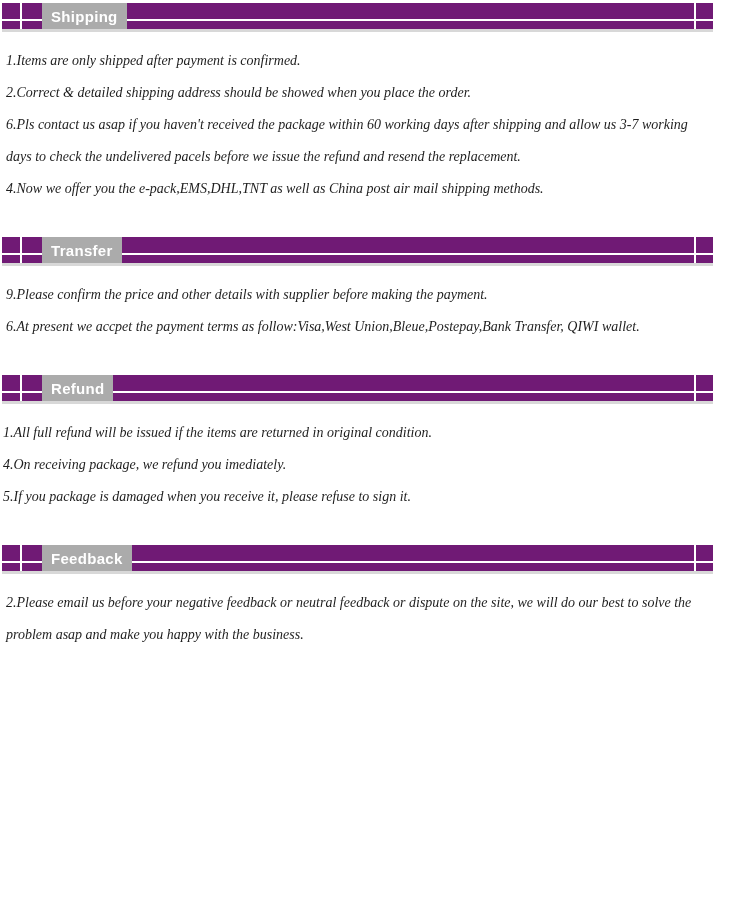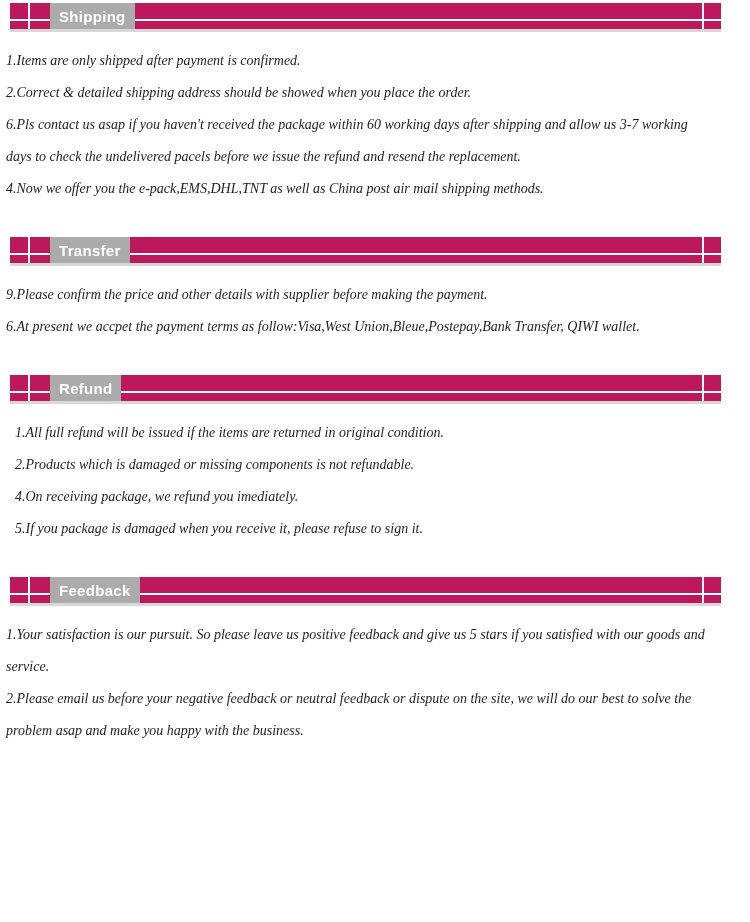--- a/index.html
+++ b/index.html
@@ -7,24 +7,24 @@
     width: 750px; height: 922px;
     background: #ffffff;
     overflow: hidden;
     font-family: "Liberation Serif", serif;
   }
   .page { width: 750px; }
 
   
   .bar {
     position: relative;
-    margin-left: 10px;
+    margin-left: 2px;
     width: 711px;
     height: 26px;
-    background: #be185d;
+    background: #701a75;
     box-shadow: 0 3px 0 #d8d8d8;
   }
   .bar .hline {
     position: absolute; z-index: 1;
     left: 0; right: 0; top: 16px; height: 2px;
     background: #ffffff;
   }
   .bar .title {
     position: absolute; z-index: 2;
     left: 40px; top: 0; height: 26px;
@@ -50,21 +50,21 @@
 
   
   .body {
     padding: 16px 26px 0 6px;
     color: #1e1e1e;
     font-style: italic;
     font-size: 14px;
     line-height: 32px;
     width: 706px;
   }
-  .body.indent { padding-left: 15px; width: 697px; }
+  .body.indent { padding-left: 3px; width: 697px; }
   .body p { margin: 0; }
 </style>
 </head>
 <body>
 
 <div class="page">
 
   <section>
     <div class="bar first">
       <span class="hline"></span>
@@ -95,32 +95,30 @@
 
   <section>
     <div class="bar gap">
       <span class="hline"></span>
       <span class="vline vl"></span>
       <span class="vline vr"></span>
       <span class="title">Refund</span>
     </div>
     <div class="body indent">
       <p>1.All full refund will be issued if the items are returned in original condition.</p>
-      <p>2.Products which is damaged or missing components is not refundable.</p>
       <p>4.On receiving package, we refund you imediately.</p>
       <p>5.If you package is damaged when you receive it, please refuse to sign it.</p>
     </div>
   </section>
 
   <section>
     <div class="bar gap">
       <span class="hline"></span>
       <span class="vline vl"></span>
       <span class="vline vr"></span>
       <span class="title">Feedback</span>
     </div>
     <div class="body">
-      <p>1.Your satisfaction is our pursuit. So please leave us positive feedback and give us 5 stars if you satisfied with our goods and service.</p>
       <p>2.Please email us before your negative feedback or neutral feedback or dispute on the site, we will do our best to solve the problem asap and make you happy with the business.</p>
     </div>
   </section>
 
 </div>
 
 </body></html>

